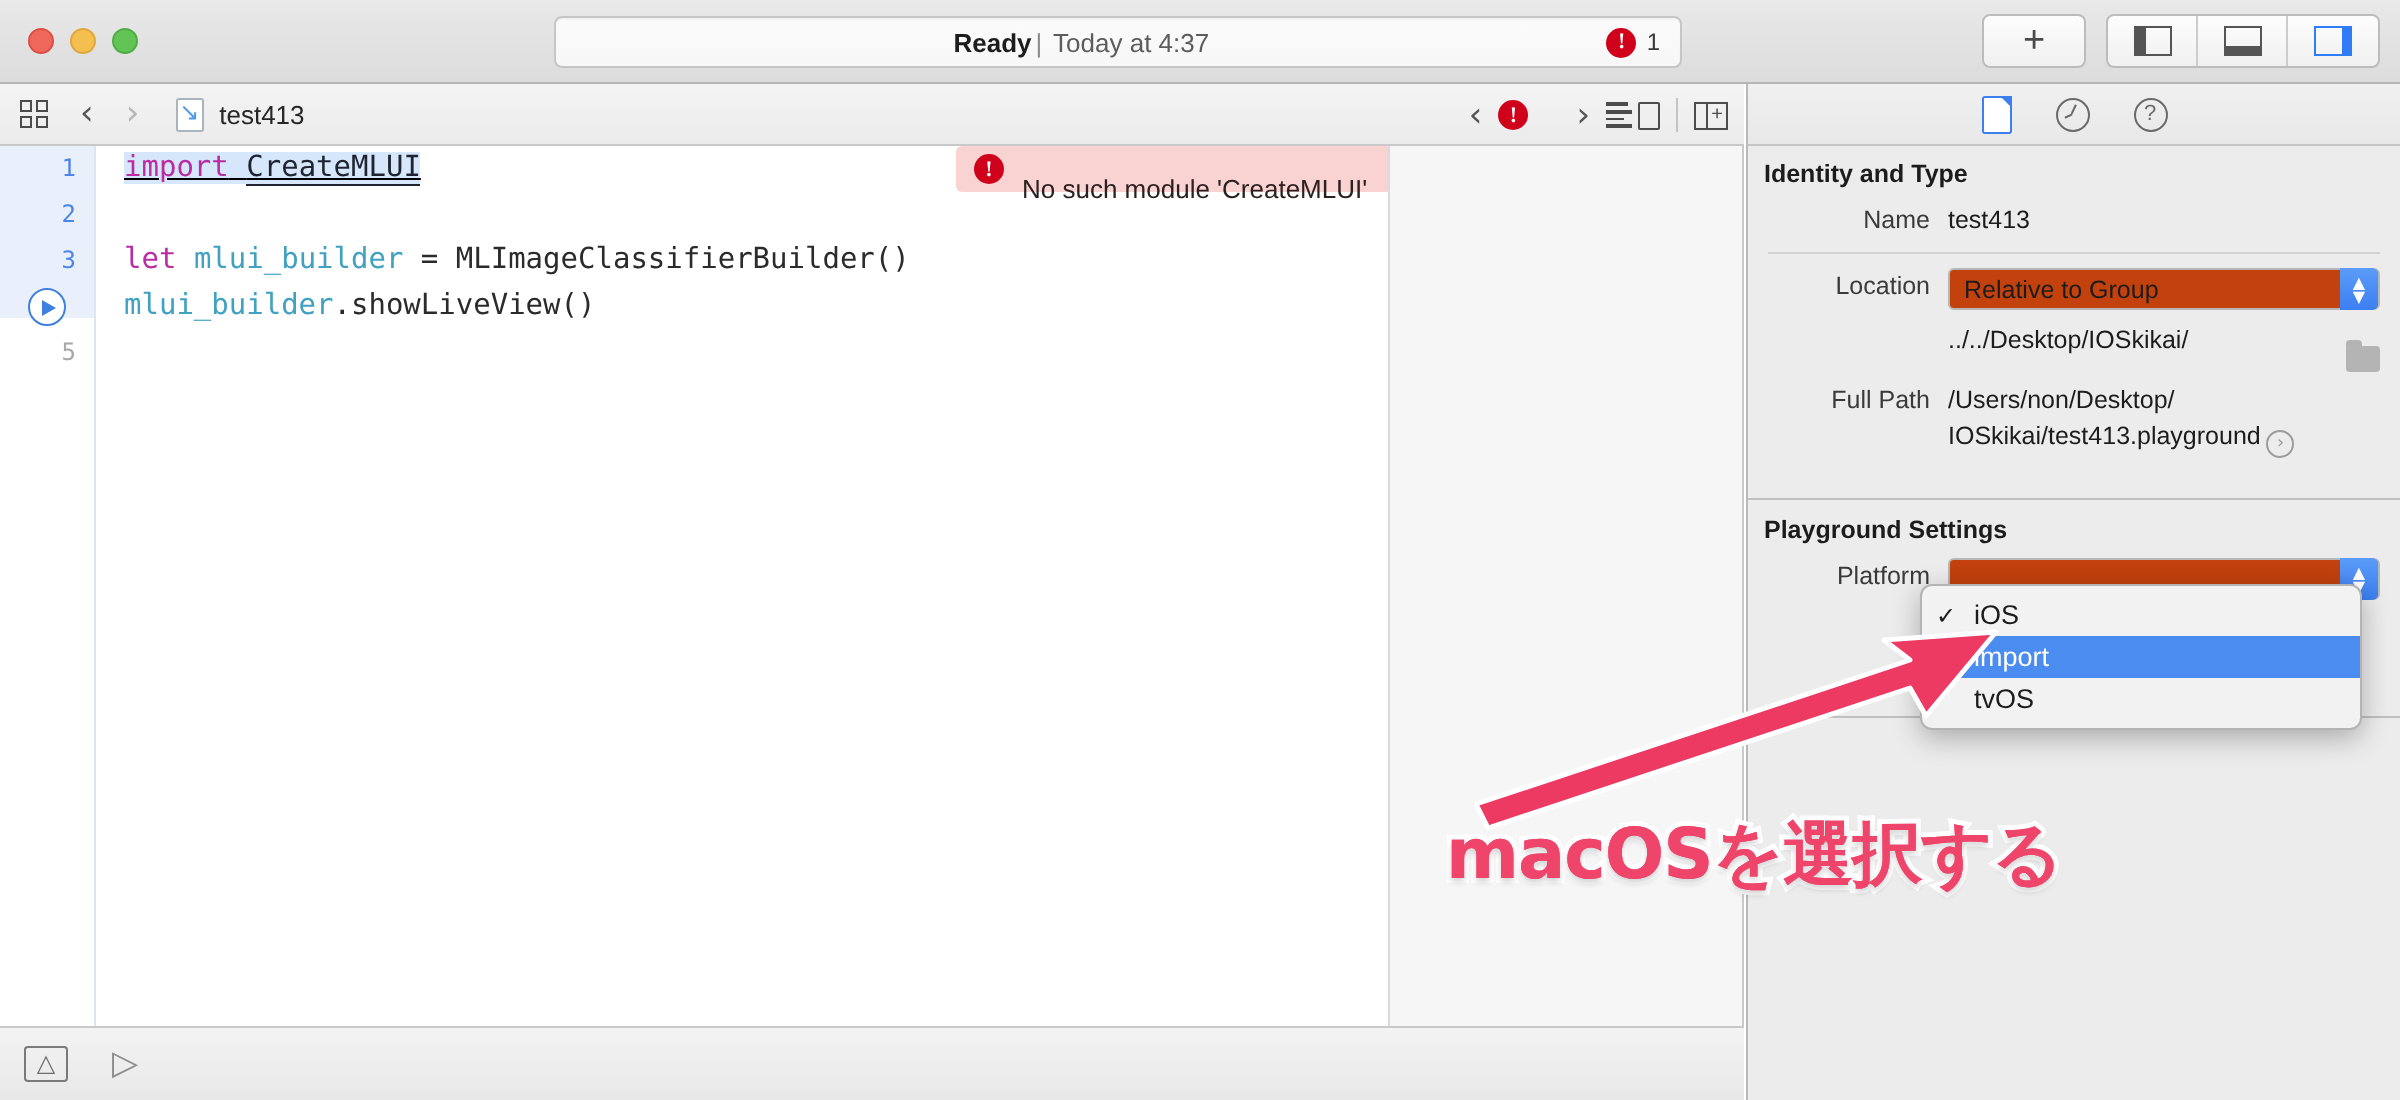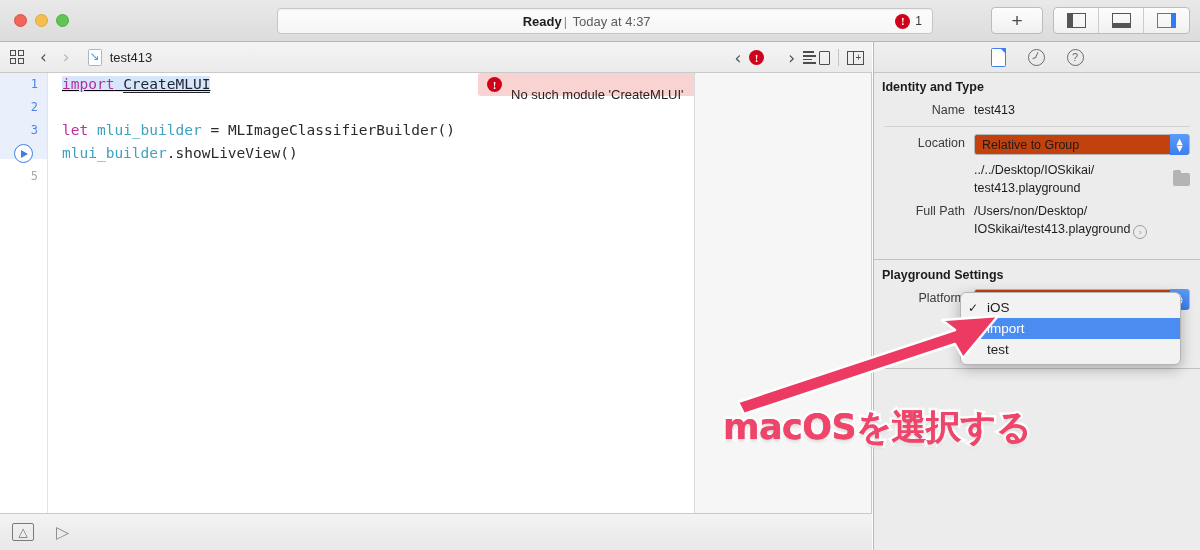--- a/index.html
+++ b/index.html
@@ -25,21 +25,21 @@
   .traffic {
     display: flex; gap: 8px; margin-left: 14px; align-items: center;
   }
   .tl { width: 13px; height: 13px; border-radius: 50%; }
   .tl-red { background: #f0675c; border: 0.5px solid #dc5044; }
   .tl-yellow { background: #f5bf4f; border: 0.5px solid #dea83c; }
   .tl-green { background: #61c454; border: 0.5px solid #4fae42; }
 
   .status-field {
     position: absolute; left: 277px; top: 8px;
-    width: 656px; height: 26px;
+    width: 564px; height: 26px;
     background: linear-gradient(to bottom,#fbfbfb,#f7f7f7);
     border: 1px solid #c6c6c6;
     border-radius: 4px;
     display: flex; align-items: center;
     box-shadow: inset 0 1px 1px rgba(0,0,0,0.04);
   }
   .status-text {
     flex: 1; text-align: center; font-size: 13px; color: #3a3a3a;
     white-space: nowrap;
   }
@@ -472,21 +472,20 @@
       <div class="popup-field">
         <span>Relative to Group</span>
         <span class="stepper">▲<br>▼</span>
       </div>
     </div>
 
     <div class="row" style="align-items:flex-start;padding-top:4px">
       <div class="row-lbl"></div>
       <div class="row-val">
         <div>../../Desktop/IOSkikai/</div>
-        <div>test413.playground</div>
       </div>
       <div class="folder-ic"></div>
     </div>
 
     <div class="row" style="align-items:flex-start;padding-top:3px">
       <div class="row-lbl">Full Path</div>
       <div class="row-val">
         <div>/Users/non/Desktop/</div>
         <div><span>IOSkikai/test413.playground</span><span class="arrow-ic">›</span></div>
       </div>
@@ -513,21 +512,21 @@
     <div class="dd-item">
       <span class="chk">✓</span>
       <span>iOS</span>
     </div>
     <div class="dd-item sel">
       <span class="chk"></span>
       <span>import</span>
     </div>
     <div class="dd-item">
       <span class="chk"></span>
-      <span>test</span>
+      <span>tvOS</span>
     </div>
   </div>
 
   <svg class="anno-svg" viewBox="0 0 1200 550">
     <g>
       <path d="M 738 402 L 955 330 L 942 320 L 998 316 L 963 358 L 955 344 L 744 414 Z" fill="#ec3a63" stroke="#ffffff" stroke-width="2.5" stroke-linejoin="round"></path>
     </g>
   </svg>
 
   <div class="anno-text">macOSを選択する</div>

